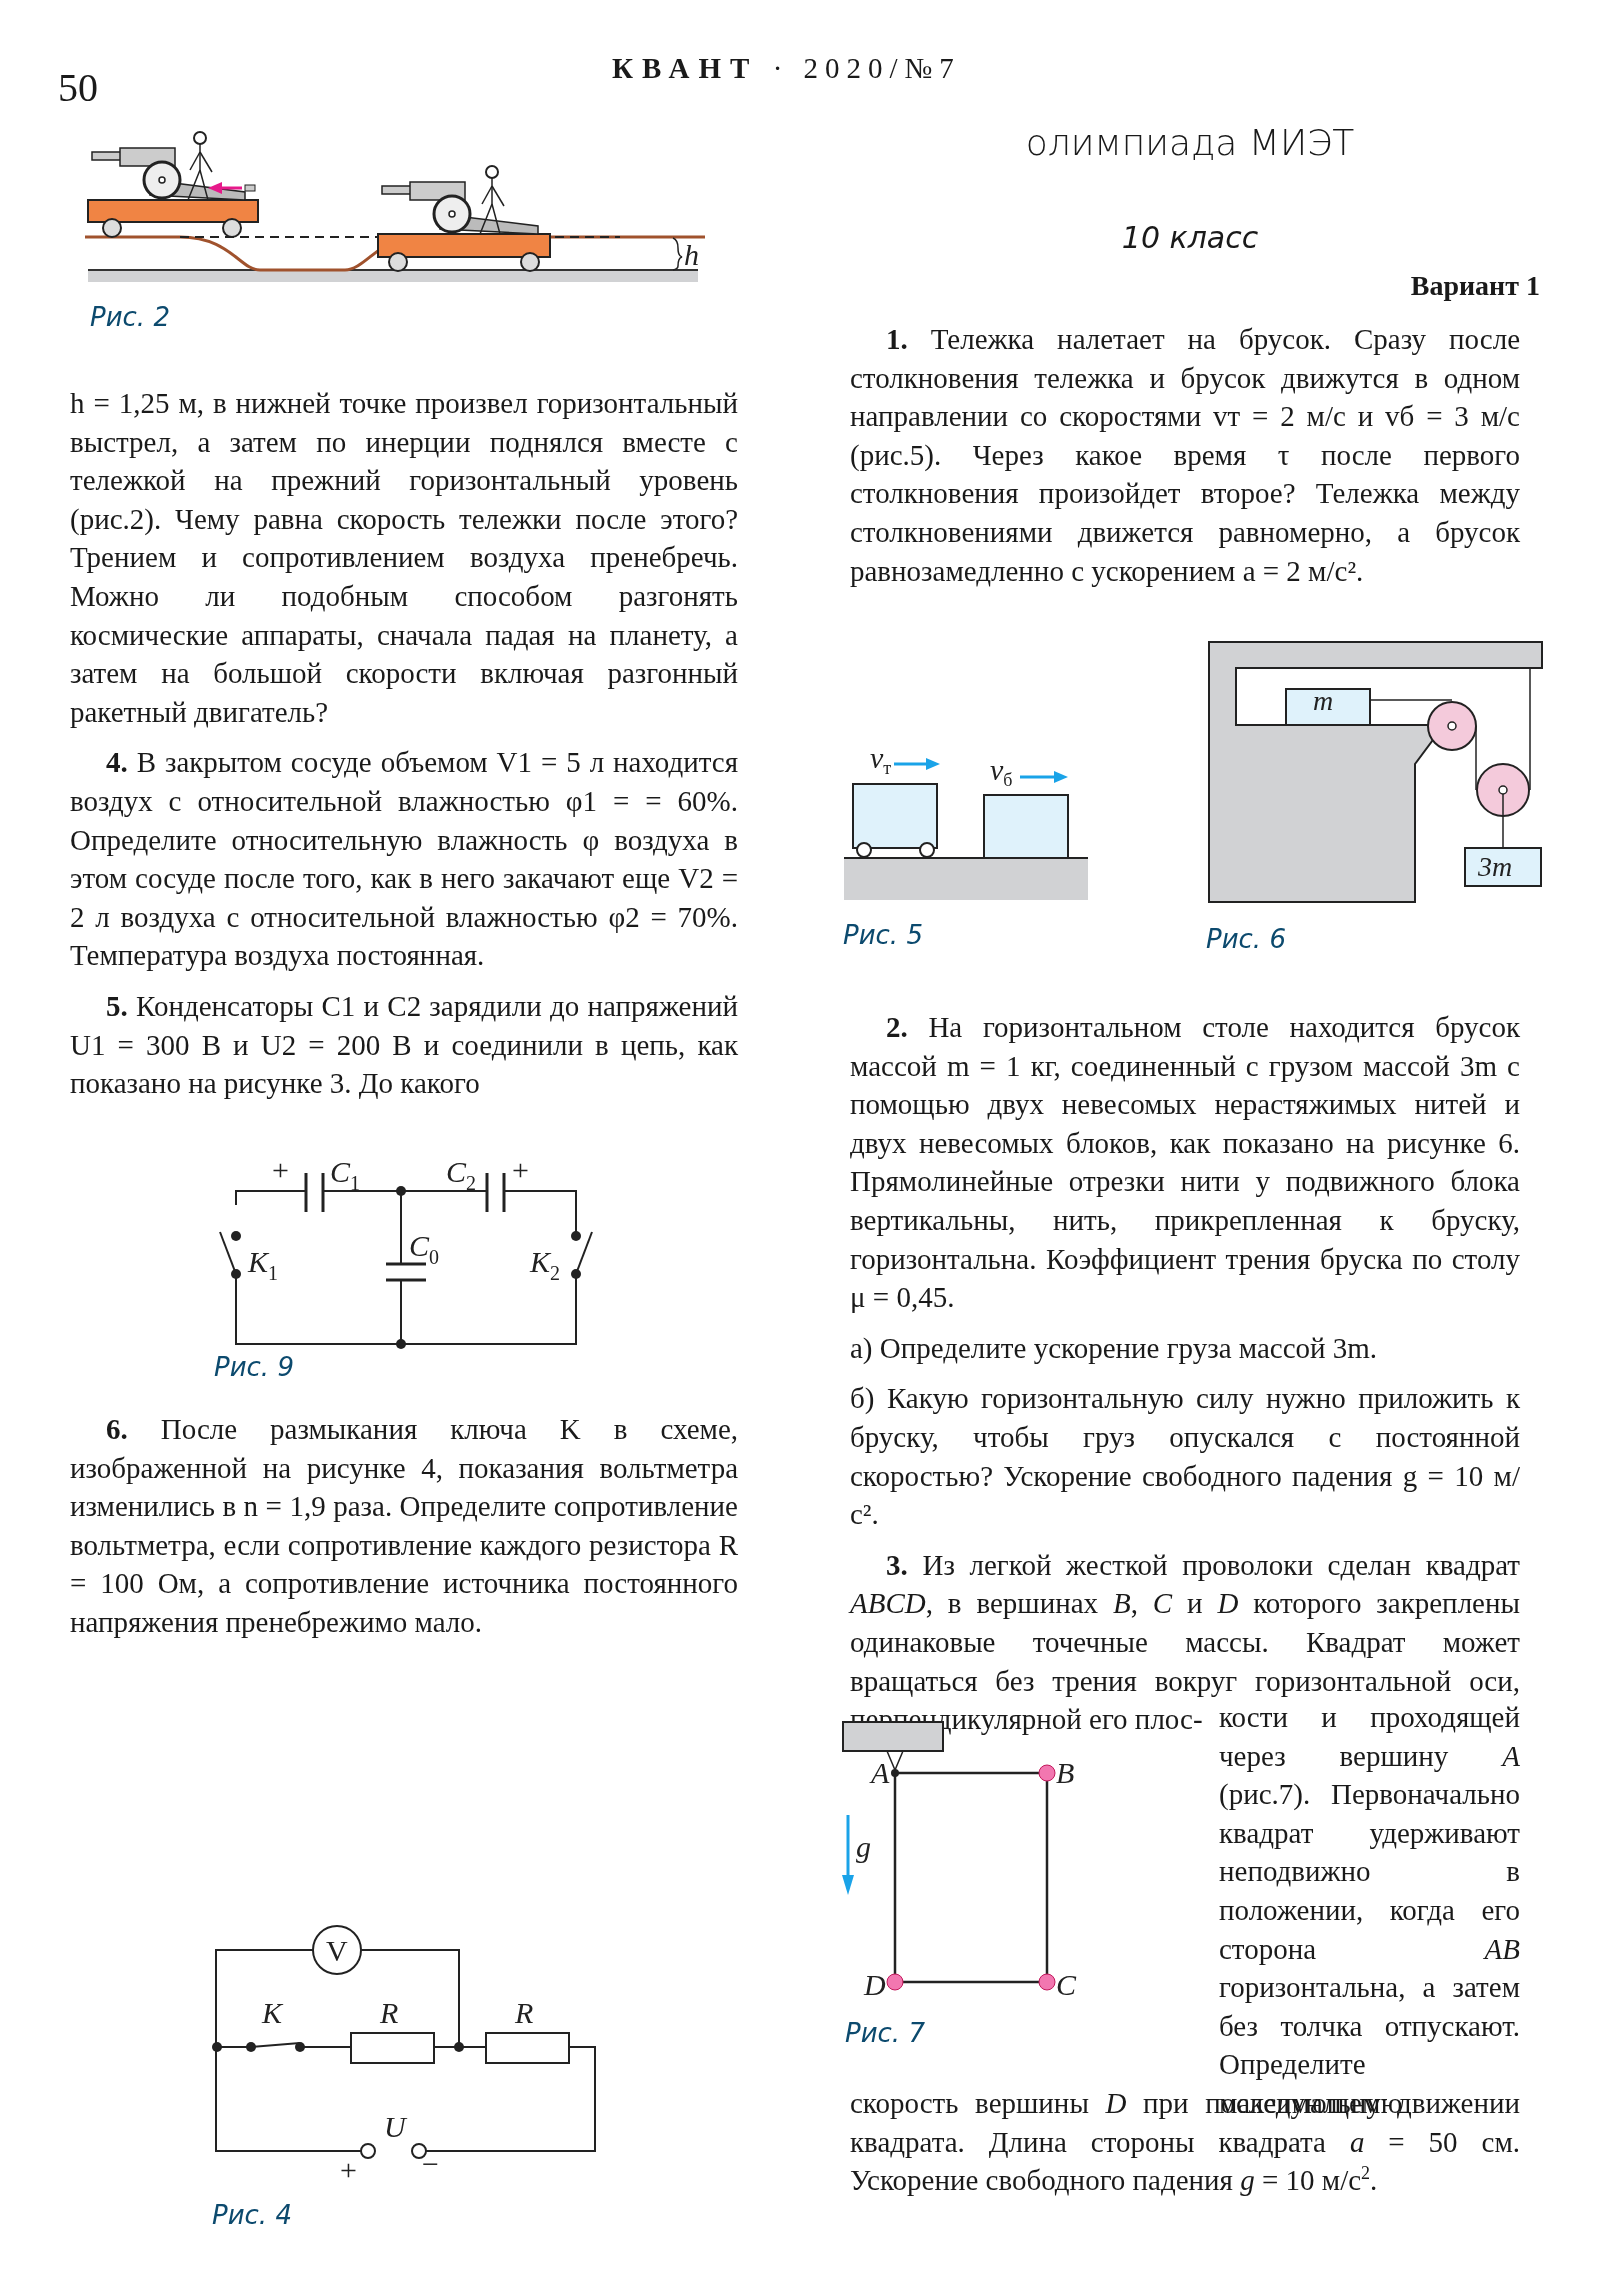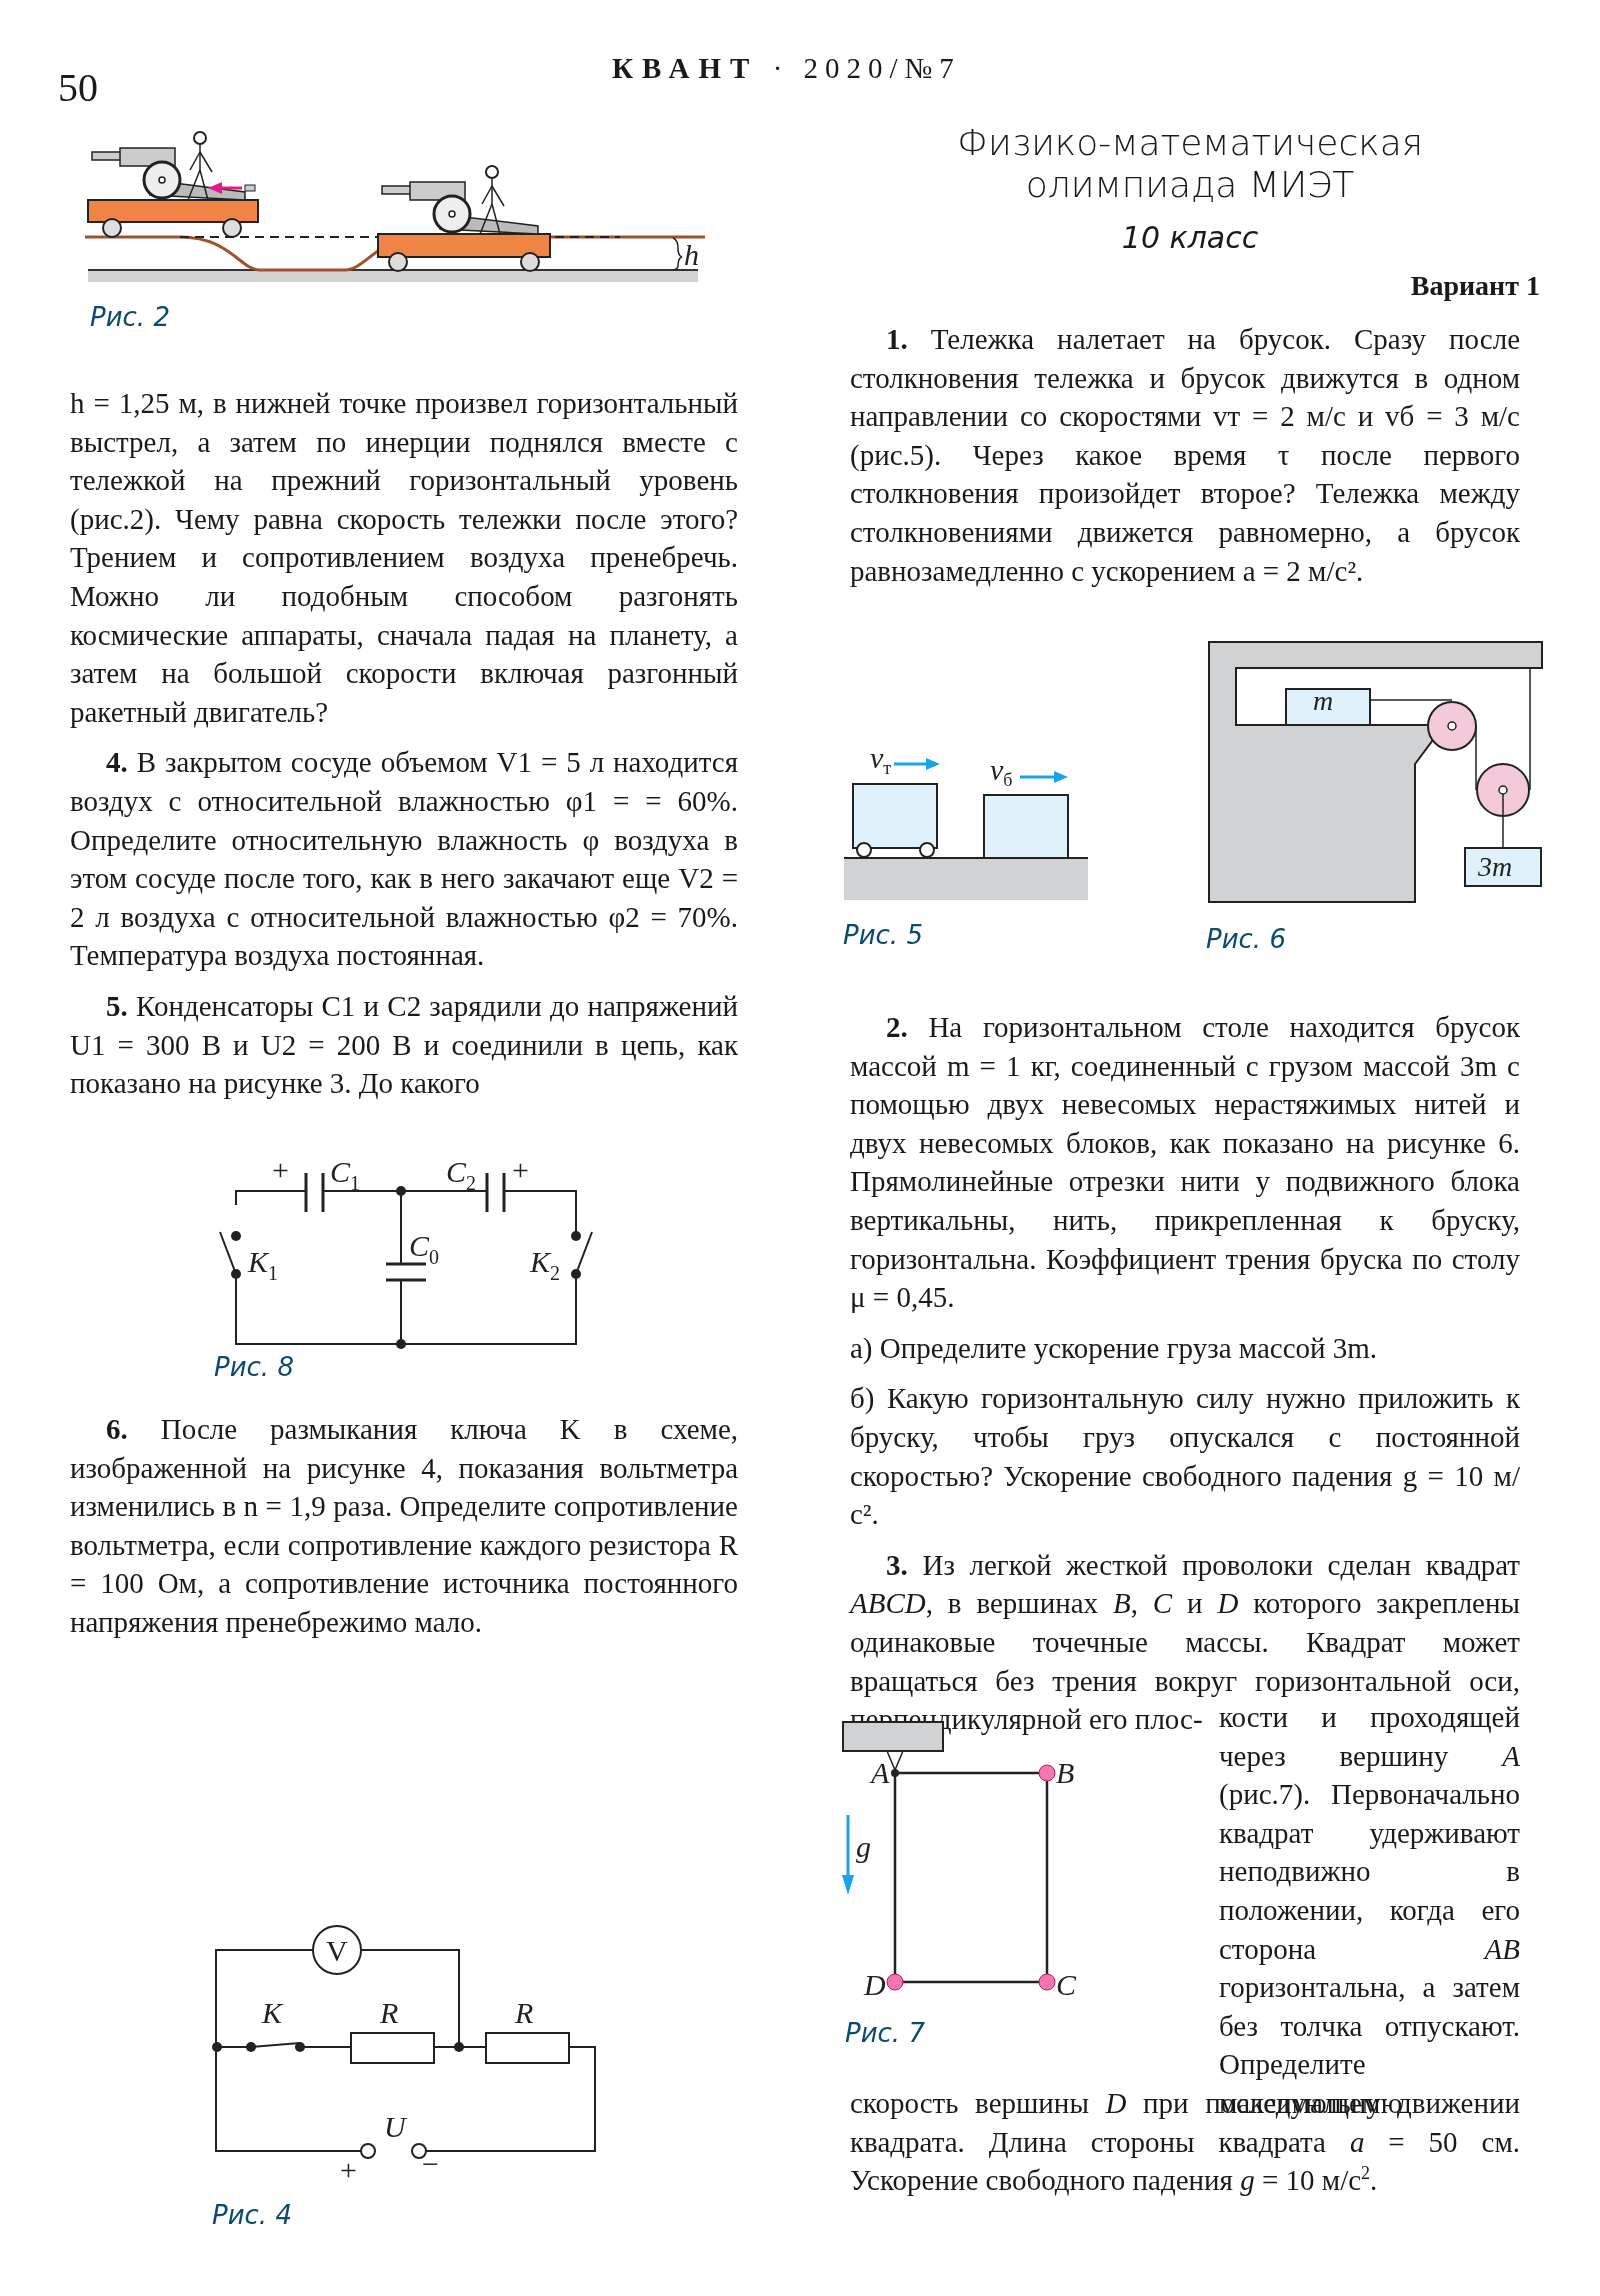--- a/index.html
+++ b/index.html
@@ -29,21 +29,20 @@
 <body>
 
 <div class="abs pagenum">50</div>
 <div class="abs header">
   <b>КВАНТ</b>
   <span>·</span>
   <span>2020/№7</span>
 </div>
 
 <div class="abs title sans">
-  <div>Физико-математическая</div>
   <div>олимпиада МИЭТ</div>
 </div>
 <div class="abs grade sans">10 класс</div>
 <div class="abs variant">Вариант 1</div>
 
 <svg style="left:0;top:0" width="800" height="300">
 
   <rect x="88" y="270" width="610" height="12" fill="#d1d2d4"></rect>
   <line x1="88" y1="270" x2="698" y2="270" stroke="#333" stroke-width="2"></line>
 
@@ -123,21 +122,21 @@
   <g class="svgtxt" font-size="30" fill="#222">
     <text x="330" y="1182">C<tspan font-size="20" dy="8" font-style="normal">1</tspan></text>
     <text x="446" y="1182">C<tspan font-size="20" dy="8" font-style="normal">2</tspan></text>
     <text x="409" y="1256">C<tspan font-size="20" dy="8" font-style="normal">0</tspan></text>
     <text x="248" y="1272">K<tspan font-size="20" dy="8" font-style="normal">1</tspan></text>
     <text x="530" y="1272">K<tspan font-size="20" dy="8" font-style="normal">2</tspan></text>
     <text x="272" y="1180" font-style="normal">+</text>
     <text x="512" y="1180" font-style="normal">+</text>
   </g>
 </svg>
-<div class="abs cap" style="left:214px;top:1352px">Рис. 8</div>
+<div class="abs cap" style="left:214px;top:1352px">Рис. 9</div>
 
 <div class="abs col lcol" style="top:1398px">
   <p class="ind"><span class="num">6.</span> <span>После размыкания ключа K в схеме, изображенной на рисунке 4, показания вольтметра изменились в n = 1,9 раза. Определите сопротивление вольтметра, если сопротивление каждого резистора R = 100 Ом, а сопротивление источника постоянного напряжения пренебрежимо мало.</span></p>
 </div>
 
 <svg style="left:0;top:0" width="800" height="2200">
   <g stroke="#222" stroke-width="2" fill="none">
     <polyline points="216,2047 216,1950 313,1950"></polyline>
     <circle cx="337" cy="1950" r="24"></circle>
     <polyline points="361,1950 459,1950 459,2047"></polyline>

